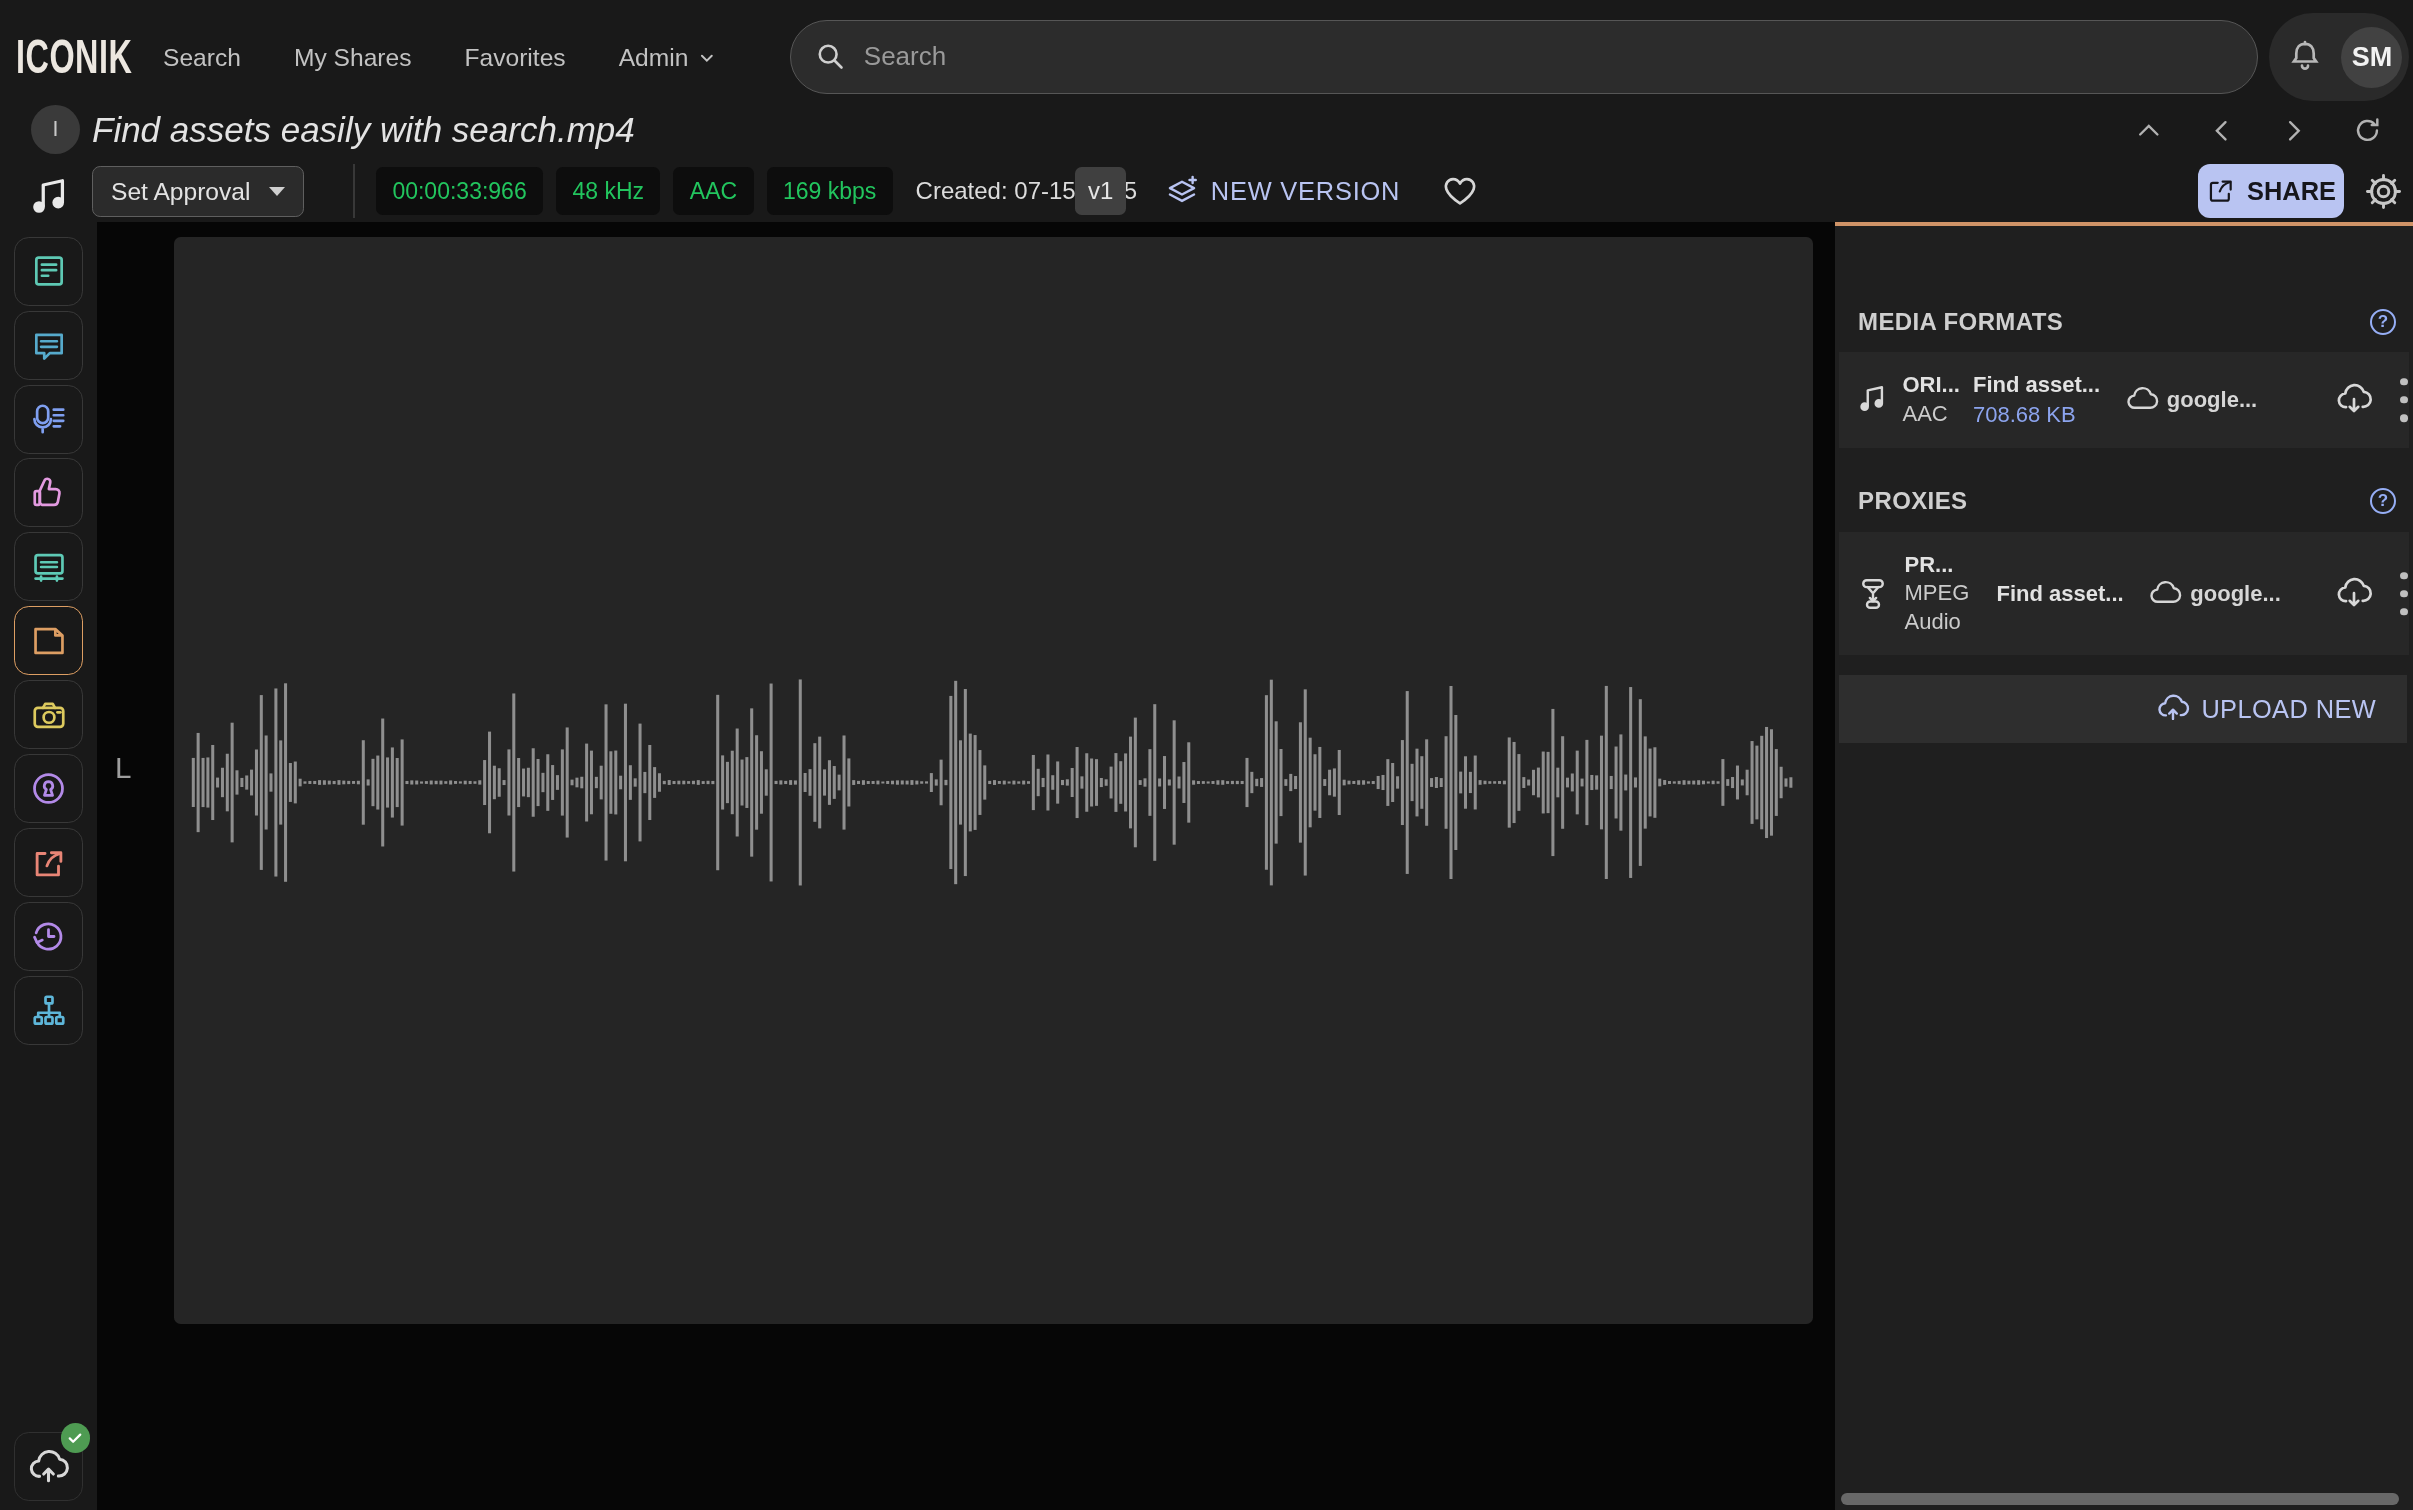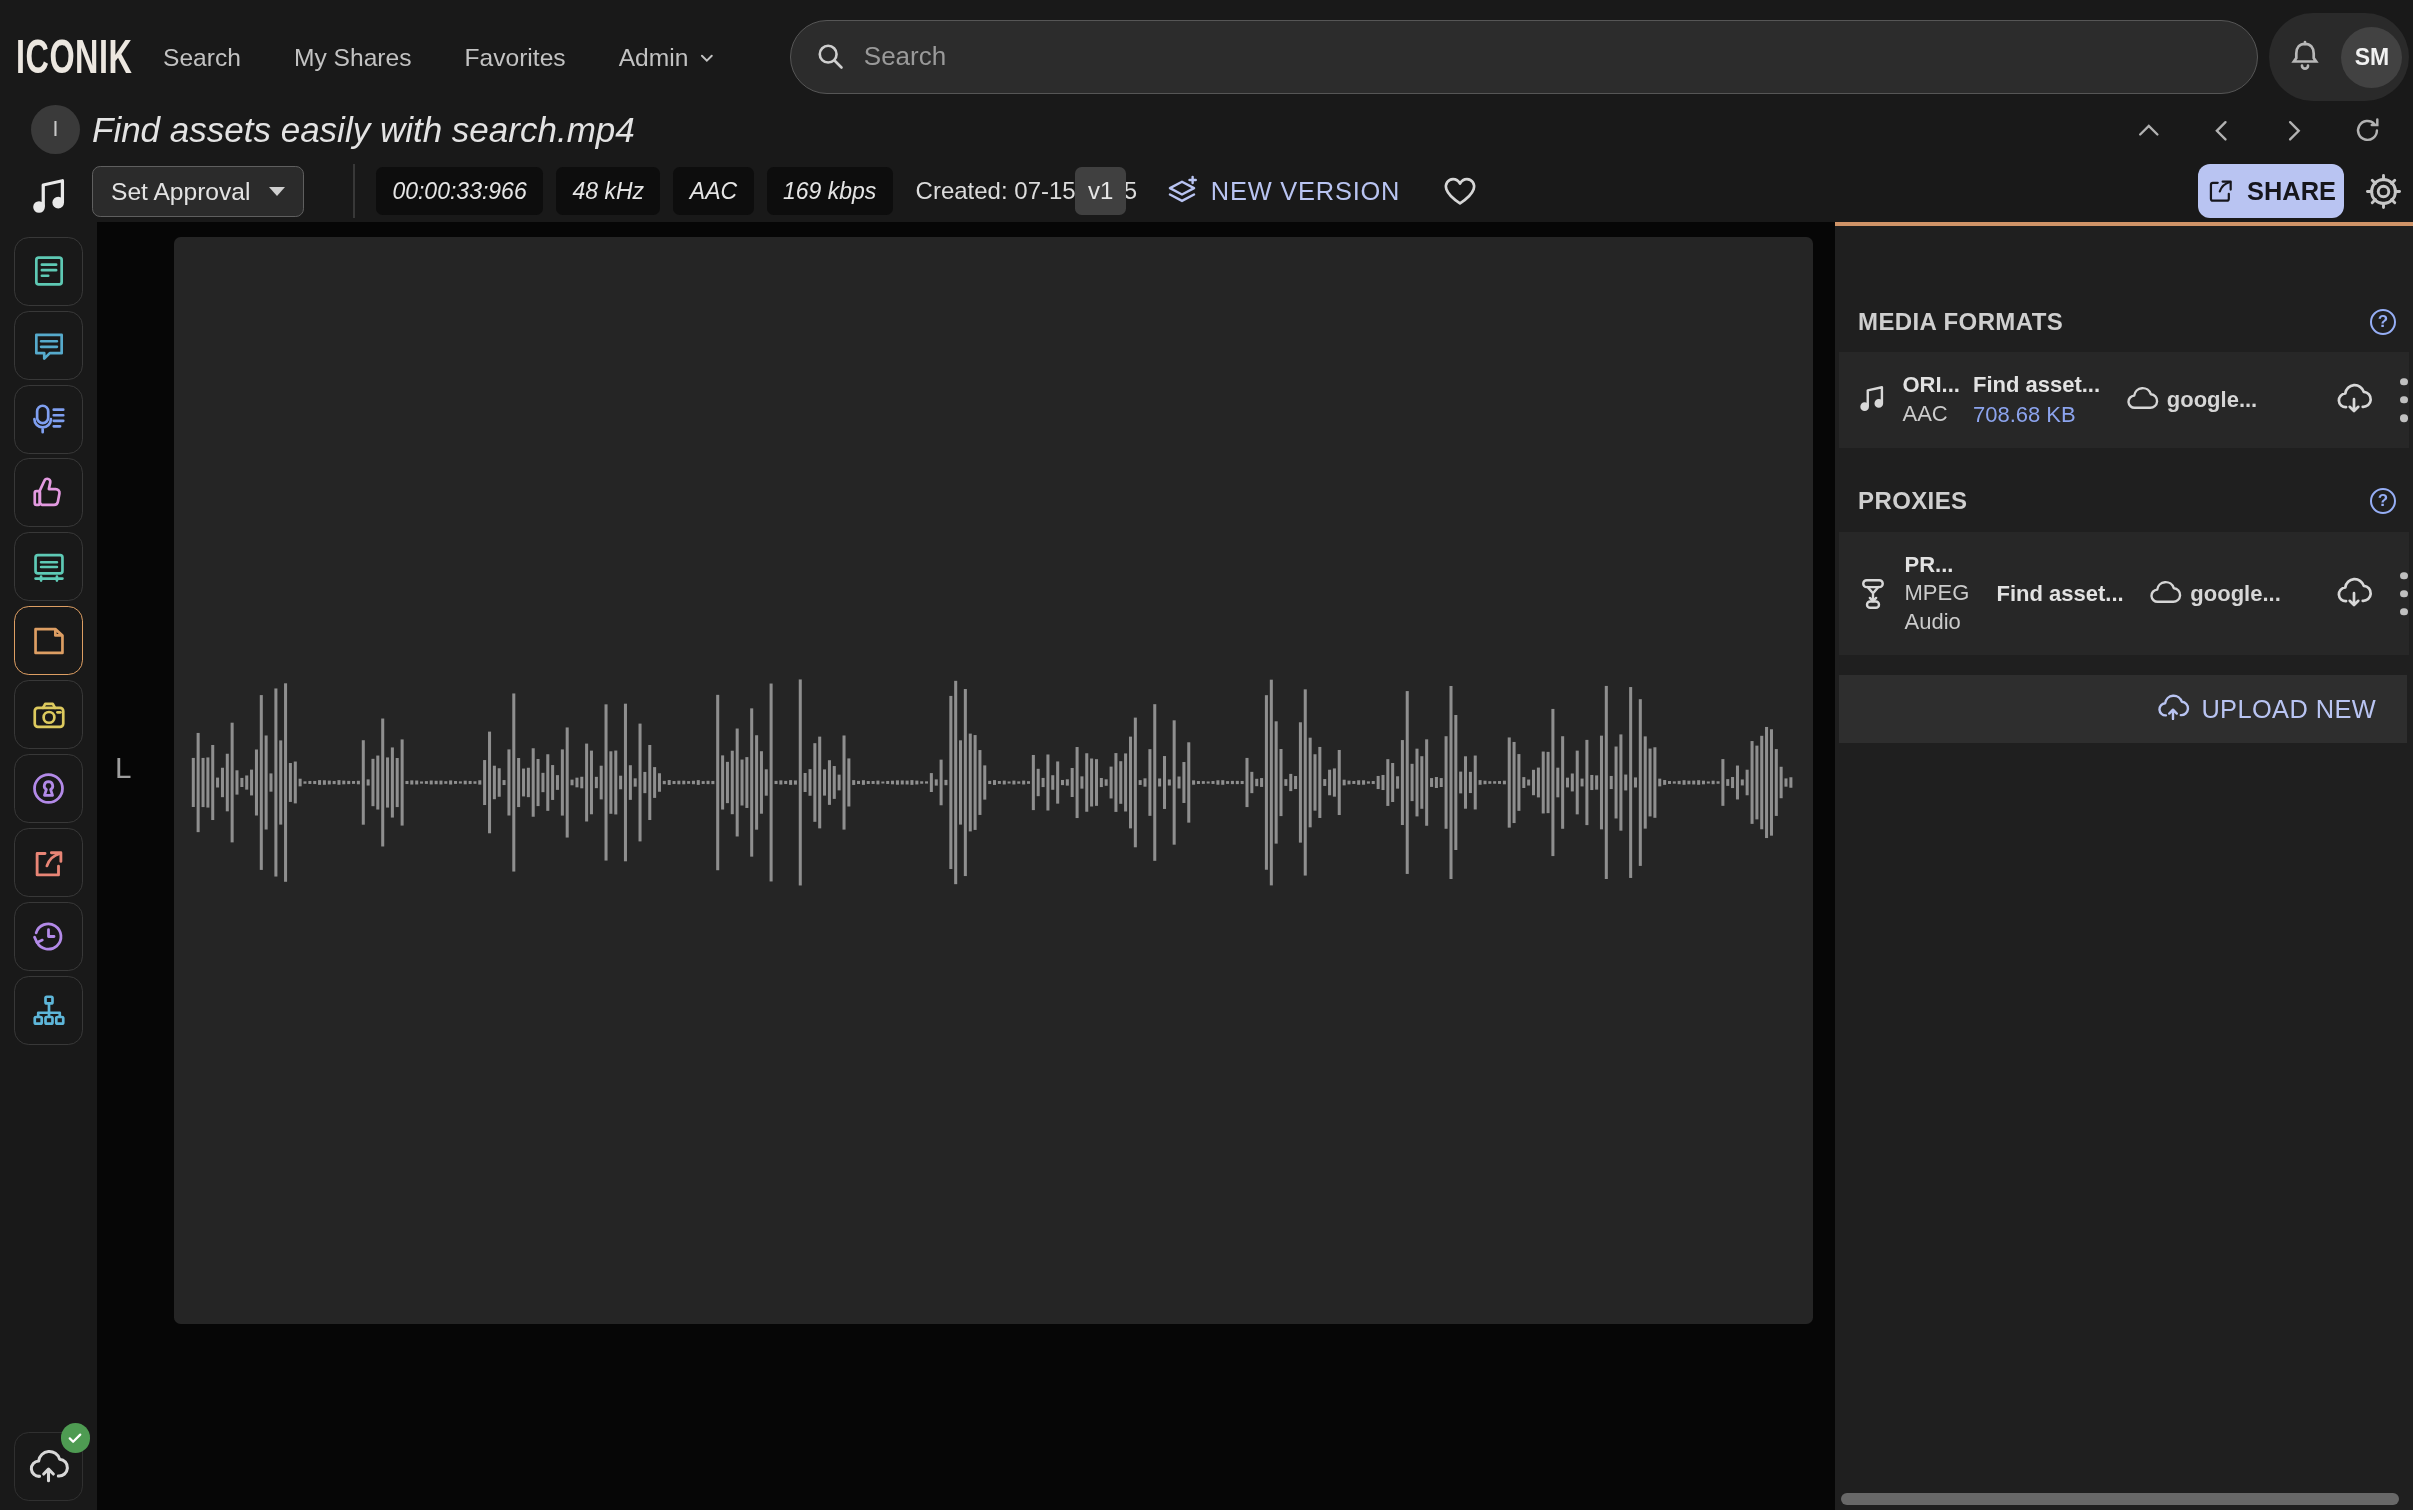--- a/index.html
+++ b/index.html
@@ -14,38 +14,38 @@
         letter-spacing:0.8px;transform:scaleX(.66);transform-origin:left center;}
   .nav-items{position:absolute;left:163px;top:0;height:115px;display:flex;align-items:center;gap:53px;}
   .nav-item{font-size:24.6px;font-weight:500;color:#c2c2c2;display:flex;align-items:center;gap:8.2px;cursor:pointer;}
   .search-pill{position:absolute;left:790px;top:19.7px;width:1468px;height:74px;background:#2c2c2c;
         border:1.6px solid #565656;border-radius:38px;display:flex;align-items:center;padding:0 23px;box-sizing:border-box;gap:14.8px;}
   .search-pill input{flex:1;background:transparent;border:none;outline:none;color:#e0e0e0;font-size:26px;font-family:"Liberation Sans",sans-serif;}
   .search-pill input::placeholder{color:#9a9a9a;}
   .user-pill{position:absolute;left:2269px;top:13px;width:140px;height:88px;background:#2a2a2a;border-radius:44px;
         display:flex;align-items:center;justify-content:space-between;padding:0 6.6px 0 18px;box-sizing:border-box;}
   .avatar{width:61px;height:61px;border-radius:50%;background:#424242;display:flex;align-items:center;justify-content:center;
-        font-size:23px;font-weight:700;color:#f2f2f2;}
+        font-size:27px;font-weight:700;color:#f2f2f2;}
 
   
   .asset-badge{position:absolute;left:31px;top:105px;width:49px;height:49px;border-radius:50%;background:#3a3a3a;
         display:flex;align-items:center;justify-content:center;font-size:21.3px;color:#c8c8c8;}
   .page-title{position:absolute;left:92px;top:110px;font-size:35px;color:#e3e3e3;font-weight:400;font-style:italic;}
   .title-nav{position:absolute;left:2134px;top:115px;display:flex;gap:43px;align-items:center;color:#b2b2b2;}
   .title-nav .tbtn{cursor:pointer;}
 
   
   .approval-btn{position:absolute;left:92px;top:166px;width:212px;height:51px;background:#2b2b2b;border:1.6px solid #5f5f5f;
         border-radius:8.2px;display:flex;align-items:center;justify-content:space-between;padding:0 18px;box-sizing:border-box;cursor:pointer;}
   .approval-btn .lbl{font-size:24.6px;color:#e3e3e3;}
   .caret{width:0;height:0;border-left:8.2px solid transparent;border-right:8.2px solid transparent;border-top:9.9px solid #cfcfcf;}
   .tb-divider{position:absolute;left:353px;top:164px;width:1.6px;height:54px;background:#383838;}
   .badge-row{position:absolute;left:376px;top:167px;display:flex;align-items:center;gap:13px;}
   .badge{height:48px;background:#0d0d0d;border-radius:6.6px;display:flex;align-items:center;padding:0 16.4px;
-        font-size:23px;color:#e5e5e5;white-space:nowrap;font-style:italic;}
+        font-size:23px;color:#22c55e;white-space:nowrap;}
   .created-txt{font-size:24px;color:#dcdcdc;margin-left:9.9px;white-space:nowrap;}
   .ver-cluster{position:absolute;left:1075px;top:167px;display:flex;align-items:center;}
   .v-badge{height:48px;background:#404040;border-radius:6.6px;display:flex;align-items:center;padding:0 13px;font-size:24px;color:#e6e6e6;}
   .new-version{display:flex;align-items:center;gap:11.5px;margin-left:39px;color:#b9c4f2;font-size:25.4px;font-weight:500;
         letter-spacing:0.8px;cursor:pointer;}
   .heart-btn{margin-left:41px;color:#d6d6d6;cursor:pointer;}
   .share-btn{position:absolute;left:2198px;top:164px;width:146px;height:54px;background:#b9c4f2;border-radius:12px;
         display:flex;align-items:center;justify-content:center;gap:11.5px;color:#16161c;font-size:25.4px;font-weight:600;cursor:pointer;}
   .gear-btn{position:absolute;left:2363px;top:171px;color:#c6c6c6;cursor:pointer;}
 

